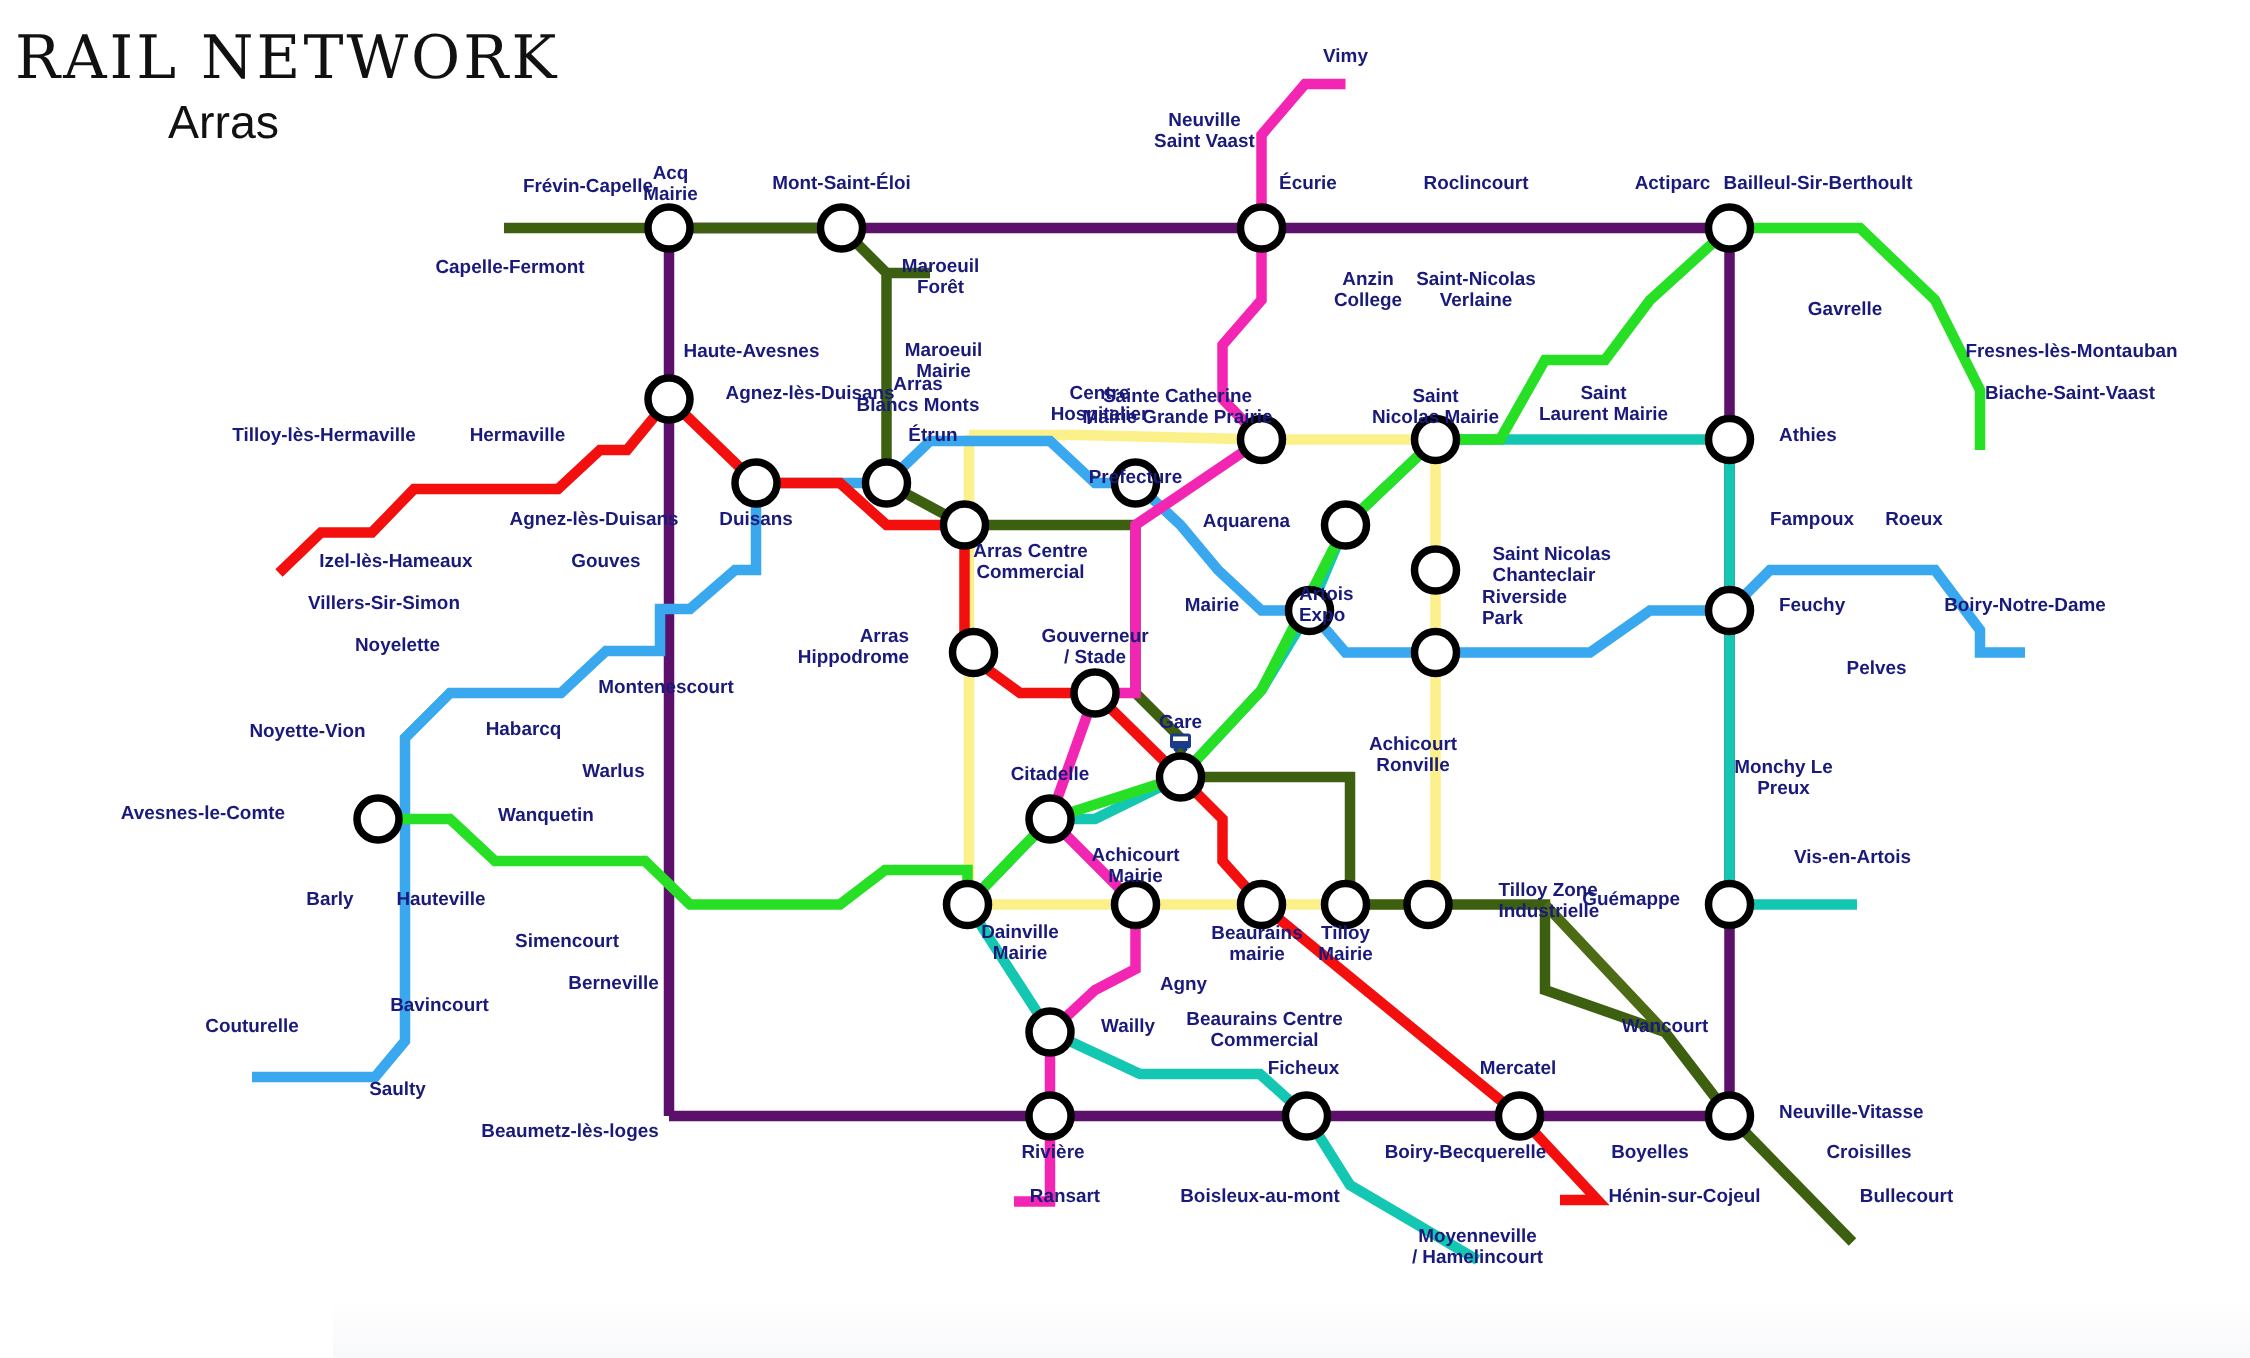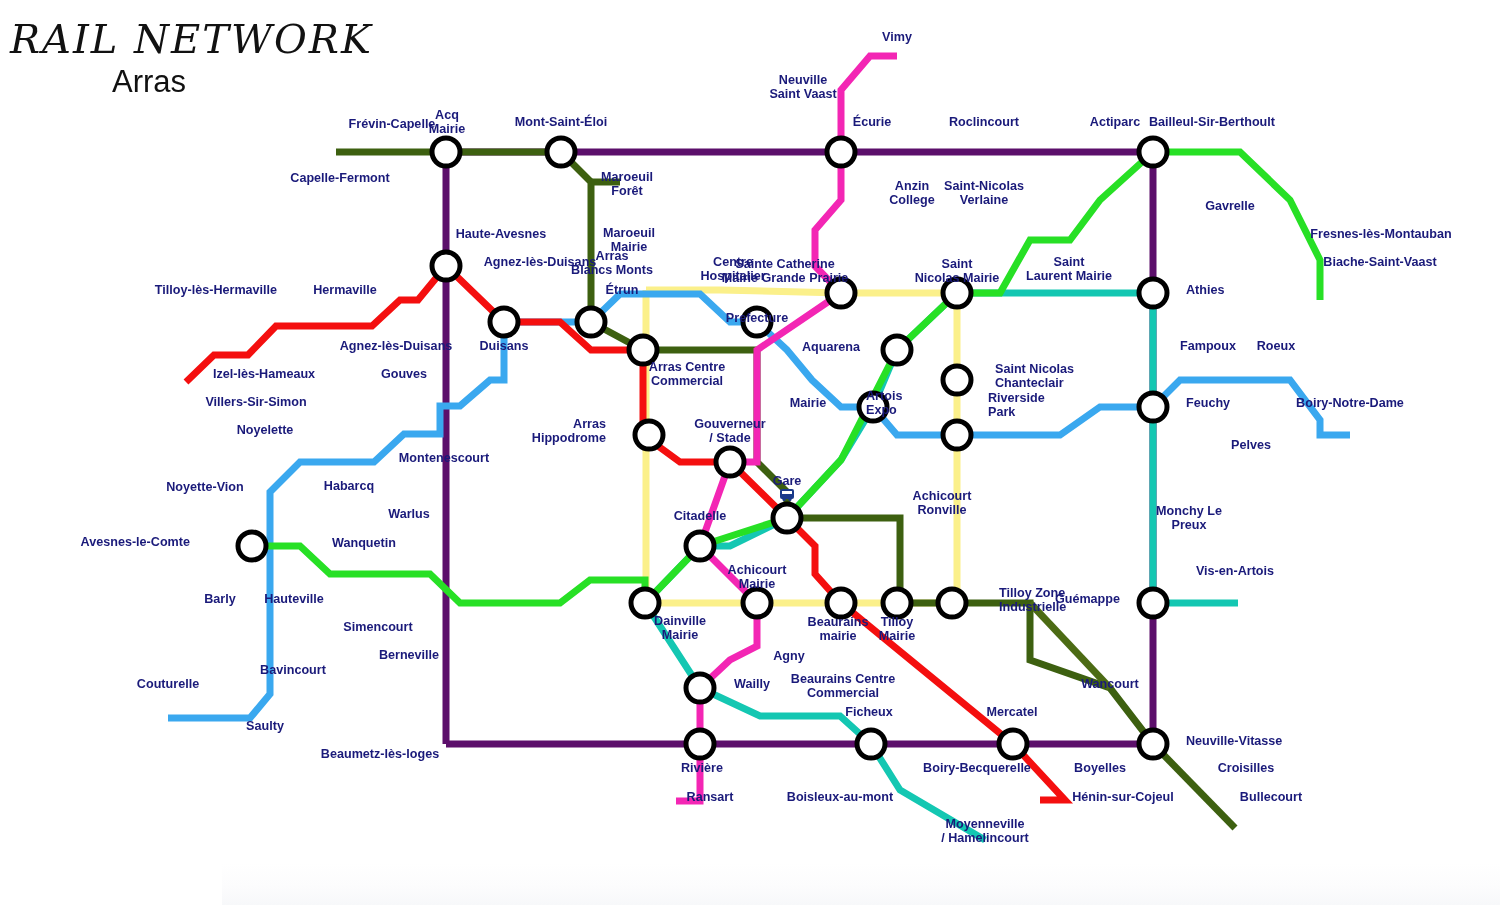--- a/index.html
+++ b/index.html
@@ -10,21 +10,21 @@
     background:#ffffff;
   }
   #map-root{position:absolute;left:0;top:0;width:1500px;height:905px;}
   svg#network{position:absolute;left:0;top:0;width:1500px;height:905px;display:block;}
 
   .title-block{position:absolute;left:0;top:0;width:520px;height:110px;pointer-events:none;}
   .title-main{
     position:absolute;left:10px;top:16px;
     font-family:"DejaVu Serif",serif;
     font-size:40px;letter-spacing:2px;color:#111111;
-    font-weight:400;white-space:nowrap;font-style:italic;
+    font-weight:400;white-space:nowrap;
   }
   .title-sub{
     position:absolute;left:112px;top:64px;
     font-family:"Liberation Sans",sans-serif;
     font-size:31px;color:#111111;font-weight:400;white-space:nowrap;
   }
   .bottom-edge{
     position:absolute;left:222px;bottom:0;width:1278px;height:42px;
     background:linear-gradient(to bottom,#ffffff 0%,#fcfcfd 55%,#f7f8fa 100%);
     pointer-events:none;

